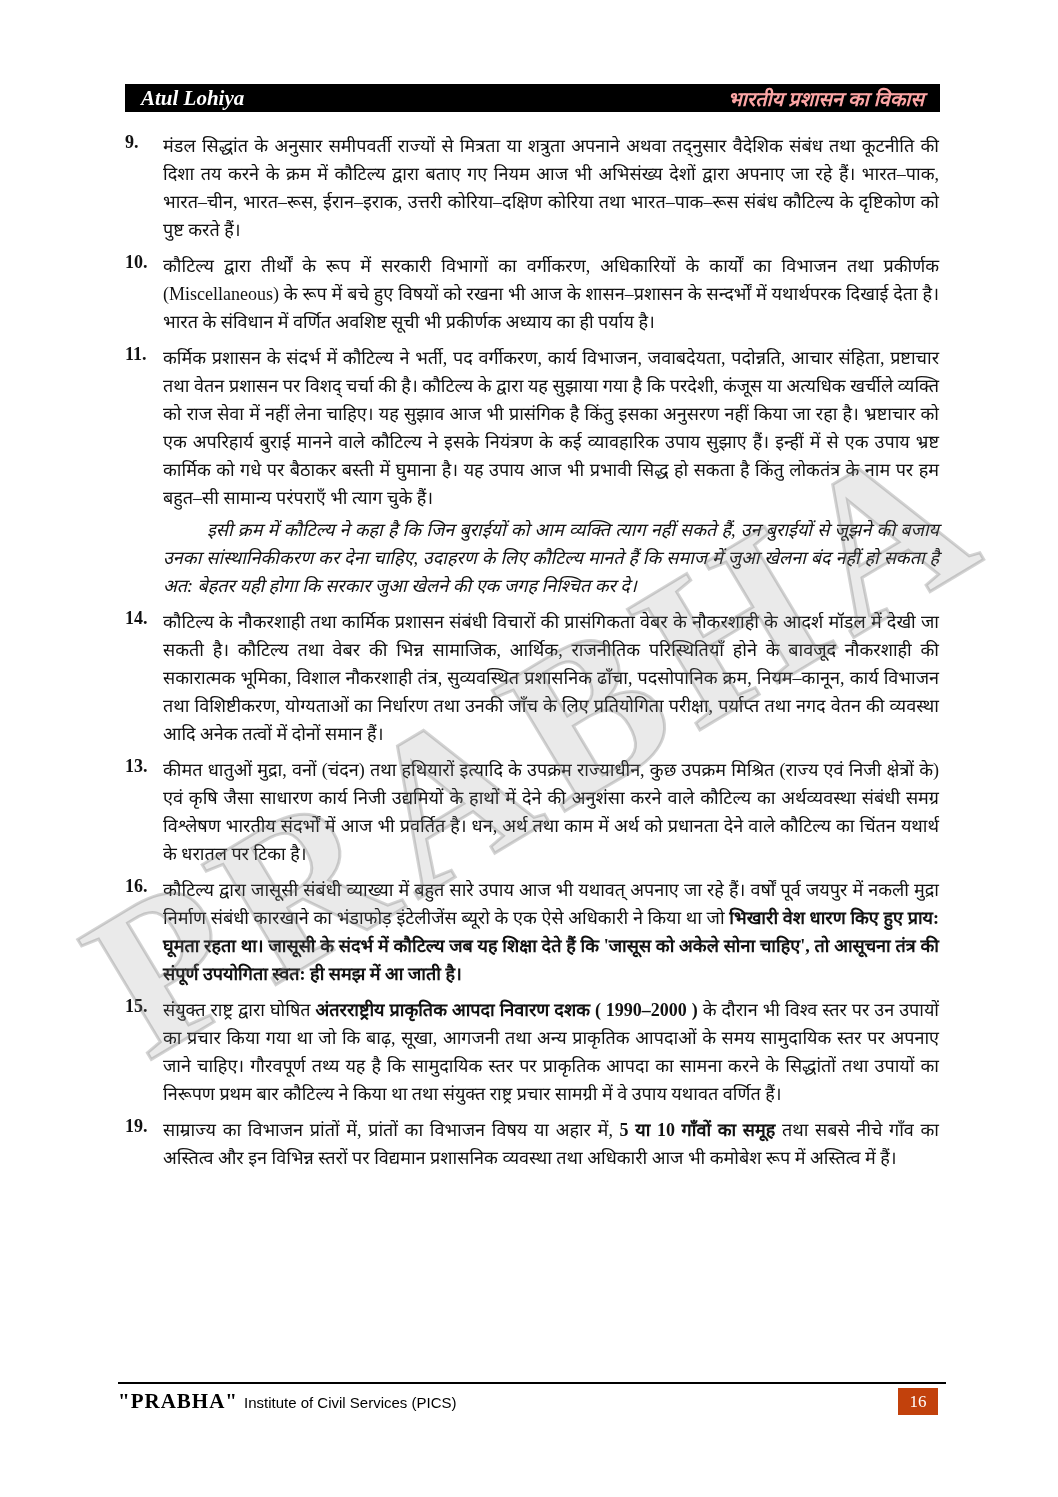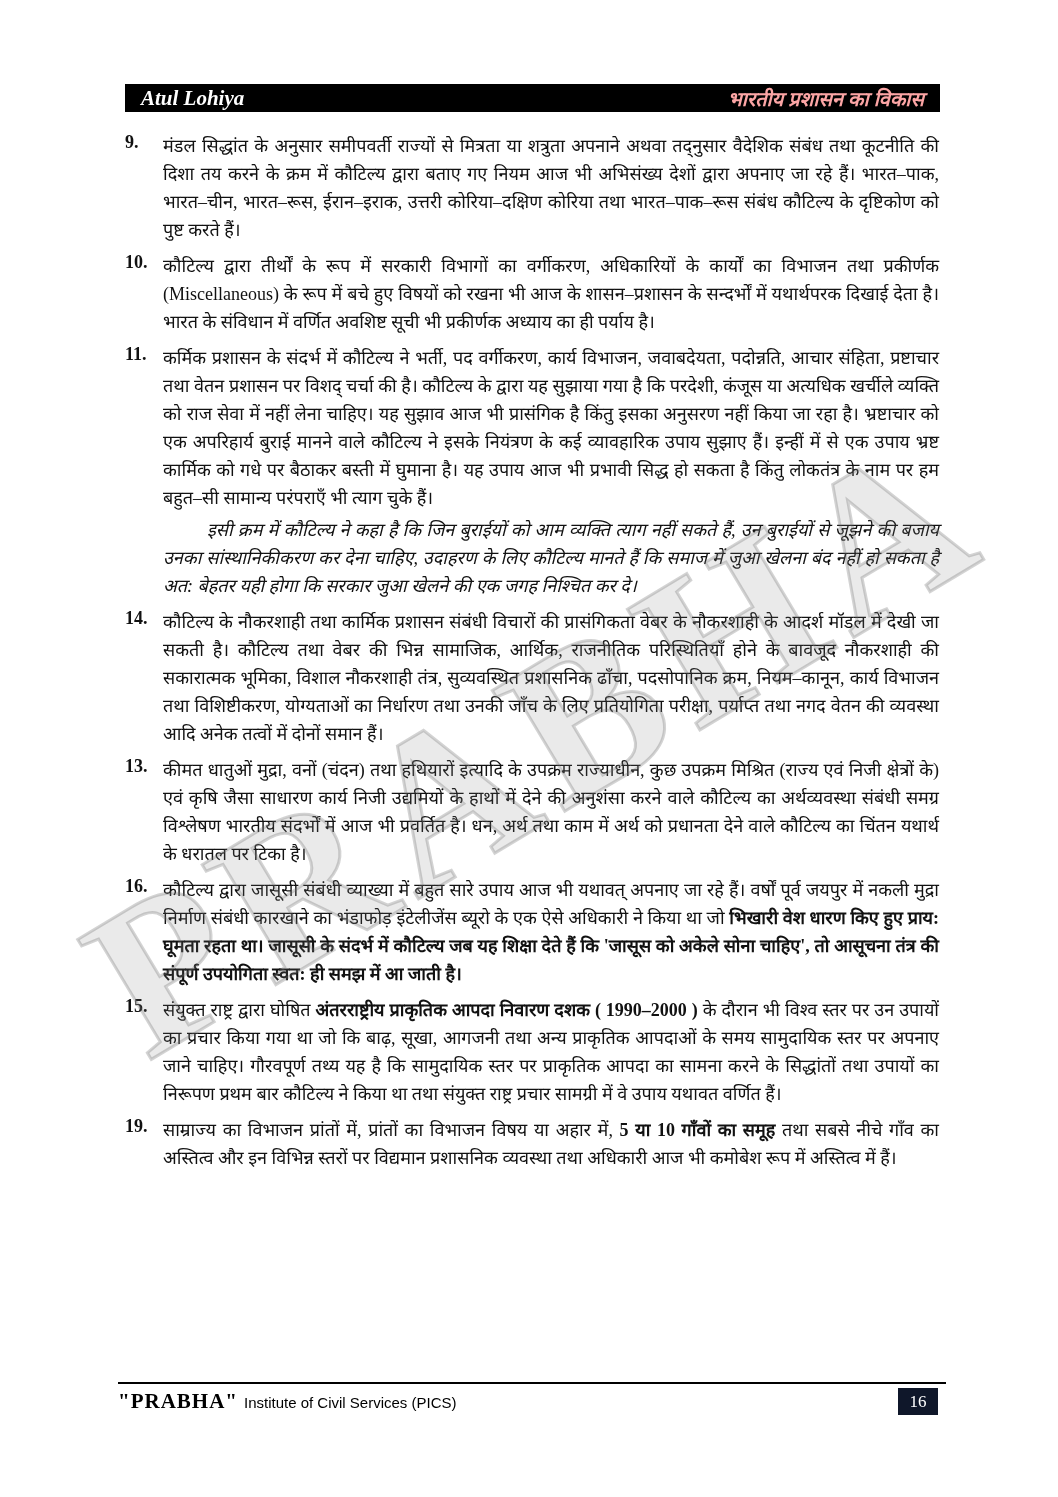--- a/index.html
+++ b/index.html
@@ -123,21 +123,21 @@
     font-size: 21px;
     font-family: "Liberation Serif", serif;
     letter-spacing: 1px;
   }
   .footer-institute {
     font-weight: normal;
     font-size: 15px;
     font-family: "Liberation Sans", sans-serif;
   }
   .page-number-box {
-    background: #0f172a;
+    background: #c2410c;
     color: #ffffff;
     font-size: 17px;
     width: 40px;
     height: 27px;
     display: flex;
     align-items: center;
     justify-content: center;
     margin-right: 8px;
   }
 </style>

